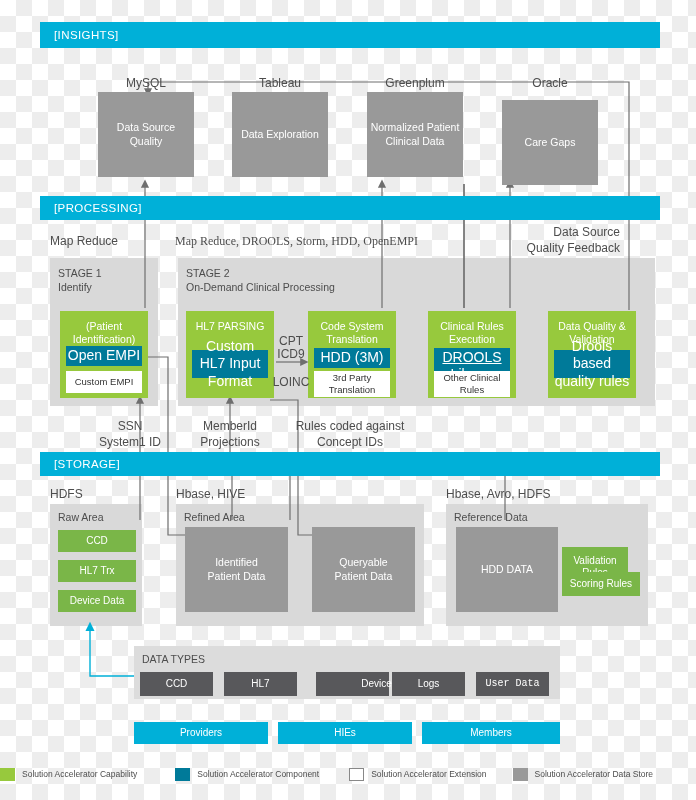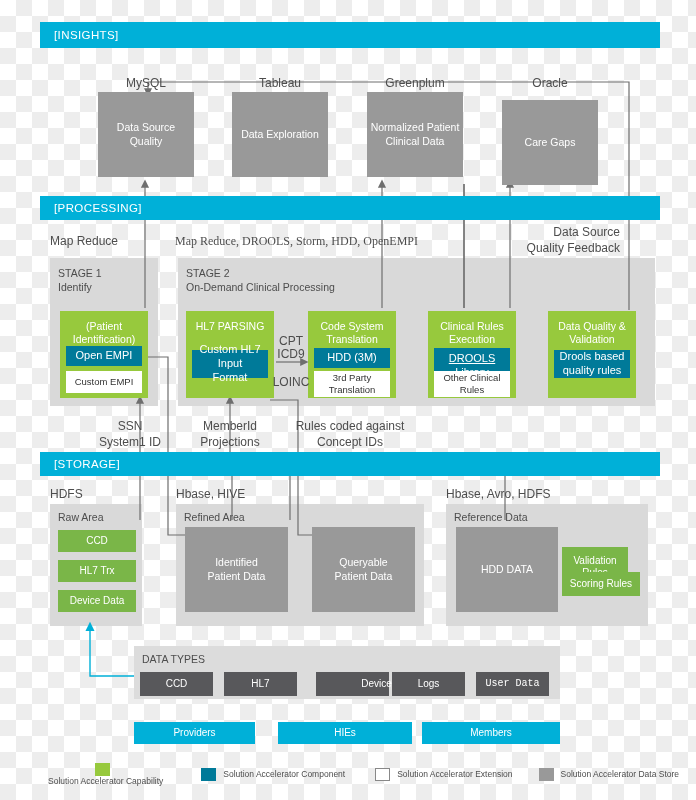--- a/index.html
+++ b/index.html
@@ -41,21 +41,21 @@
   
   .box {
     display: flex; align-items: center; justify-content: center;
     text-align: center; line-height: 1.25;
     z-index: 4;
   }
   .box-gray  { background: #999999; color: #ffffff; font-size: 10.5px; }
   .box-green { background: #97c93d; color: #ffffff; font-size: 10.5px;
                flex-direction: column; justify-content: flex-start; padding-top: 9px; }
   .box-green-mid { background: #7ab648; color: #ffffff; font-size: 10px; }
-  .box-teal  { background: #007a99; color: #ffffff; font-size: 11px; }
+  .box-teal  { background: #007a99; color: #ffffff; font-size: 14px; }
   .box-white { background: #ffffff; color: #333333; font-size: 9.5px; }
   .box-dkgray{ background: #58585b; color: #ffffff; font-size: 10px; }
   .box-cyan  { background: #00b0d8; color: #ffffff; font-size: 10px; }
 
   
   .lbl { color: #4d4d4d; font-size: 12px; line-height: 1.35; z-index: 5; }
   .lbl-c { text-align: center; }
   .lbl-r { text-align: right; }
   .lbl-title { color: #4d4d4d; font-size: 10.5px; line-height: 1.45; z-index: 5; }
 
@@ -214,26 +214,26 @@
   <div class="abs box box-green-mid" style="left:562px; top:572px; width:78px; height:24px;">Scoring Rules</div>
 
   <div class="abs panel-light" style="left:134px; top:646px; width:426px; height:53px; z-index:4;"></div>
   <div class="abs lbl-title" style="left:142px; top:652px; width:180px; z-index:5;">DATA TYPES</div>
   <div class="abs box box-dkgray" style="left:140px; top:672px; width:73px; height:24px; z-index:5;">CCD</div>
   <div class="abs box box-dkgray" style="left:224px; top:672px; width:73px; height:24px; z-index:5;">HL7</div>
   <div class="abs box box-dkgray" style="left:316px; top:672px; width:73px; height:24px; z-index:5;padding-left:48px;">Device</div>
   <div class="abs box box-dkgray" style="left:392px; top:672px; width:73px; height:24px; z-index:5;">Logs</div>
   <div class="abs box box-dkgray" style="left:476px; top:672px; width:73px; height:24px; z-index:5;font-family:Liberation Mono, monospace;">User Data</div>
 
-  <div class="abs box box-cyan" style="left:134px; top:722px; width:121px; height:22px;">Providers</div>
+  <div class="abs box box-cyan" style="left:134px; top:722px; width:134px; height:22px;">Providers</div>
   <div class="abs box box-cyan" style="left:278px; top:722px; width:134px; height:22px;">HIEs</div>
   <div class="abs box box-cyan" style="left:422px; top:722px; width:138px; height:22px;">Members</div>
 
   <div id="legend">
-    <div class="lg-item" style="margin-left:48px;flex-direction:column;">
+    <div class="lg-item" style="">
       <span class="lg-sw sw-green"></span>
       <span class="lg-tx">Solution Accelerator Capability</span>
     </div>
     <div class="lg-item" style="margin-left:38px;">
       <span class="lg-sw sw-teal"></span>
       <span class="lg-tx">Solution Accelerator Component</span>
     </div>
     <div class="lg-item" style="margin-left:30px;">
       <span class="lg-sw sw-white"></span>
       <span class="lg-tx">Solution Accelerator Extension</span>

